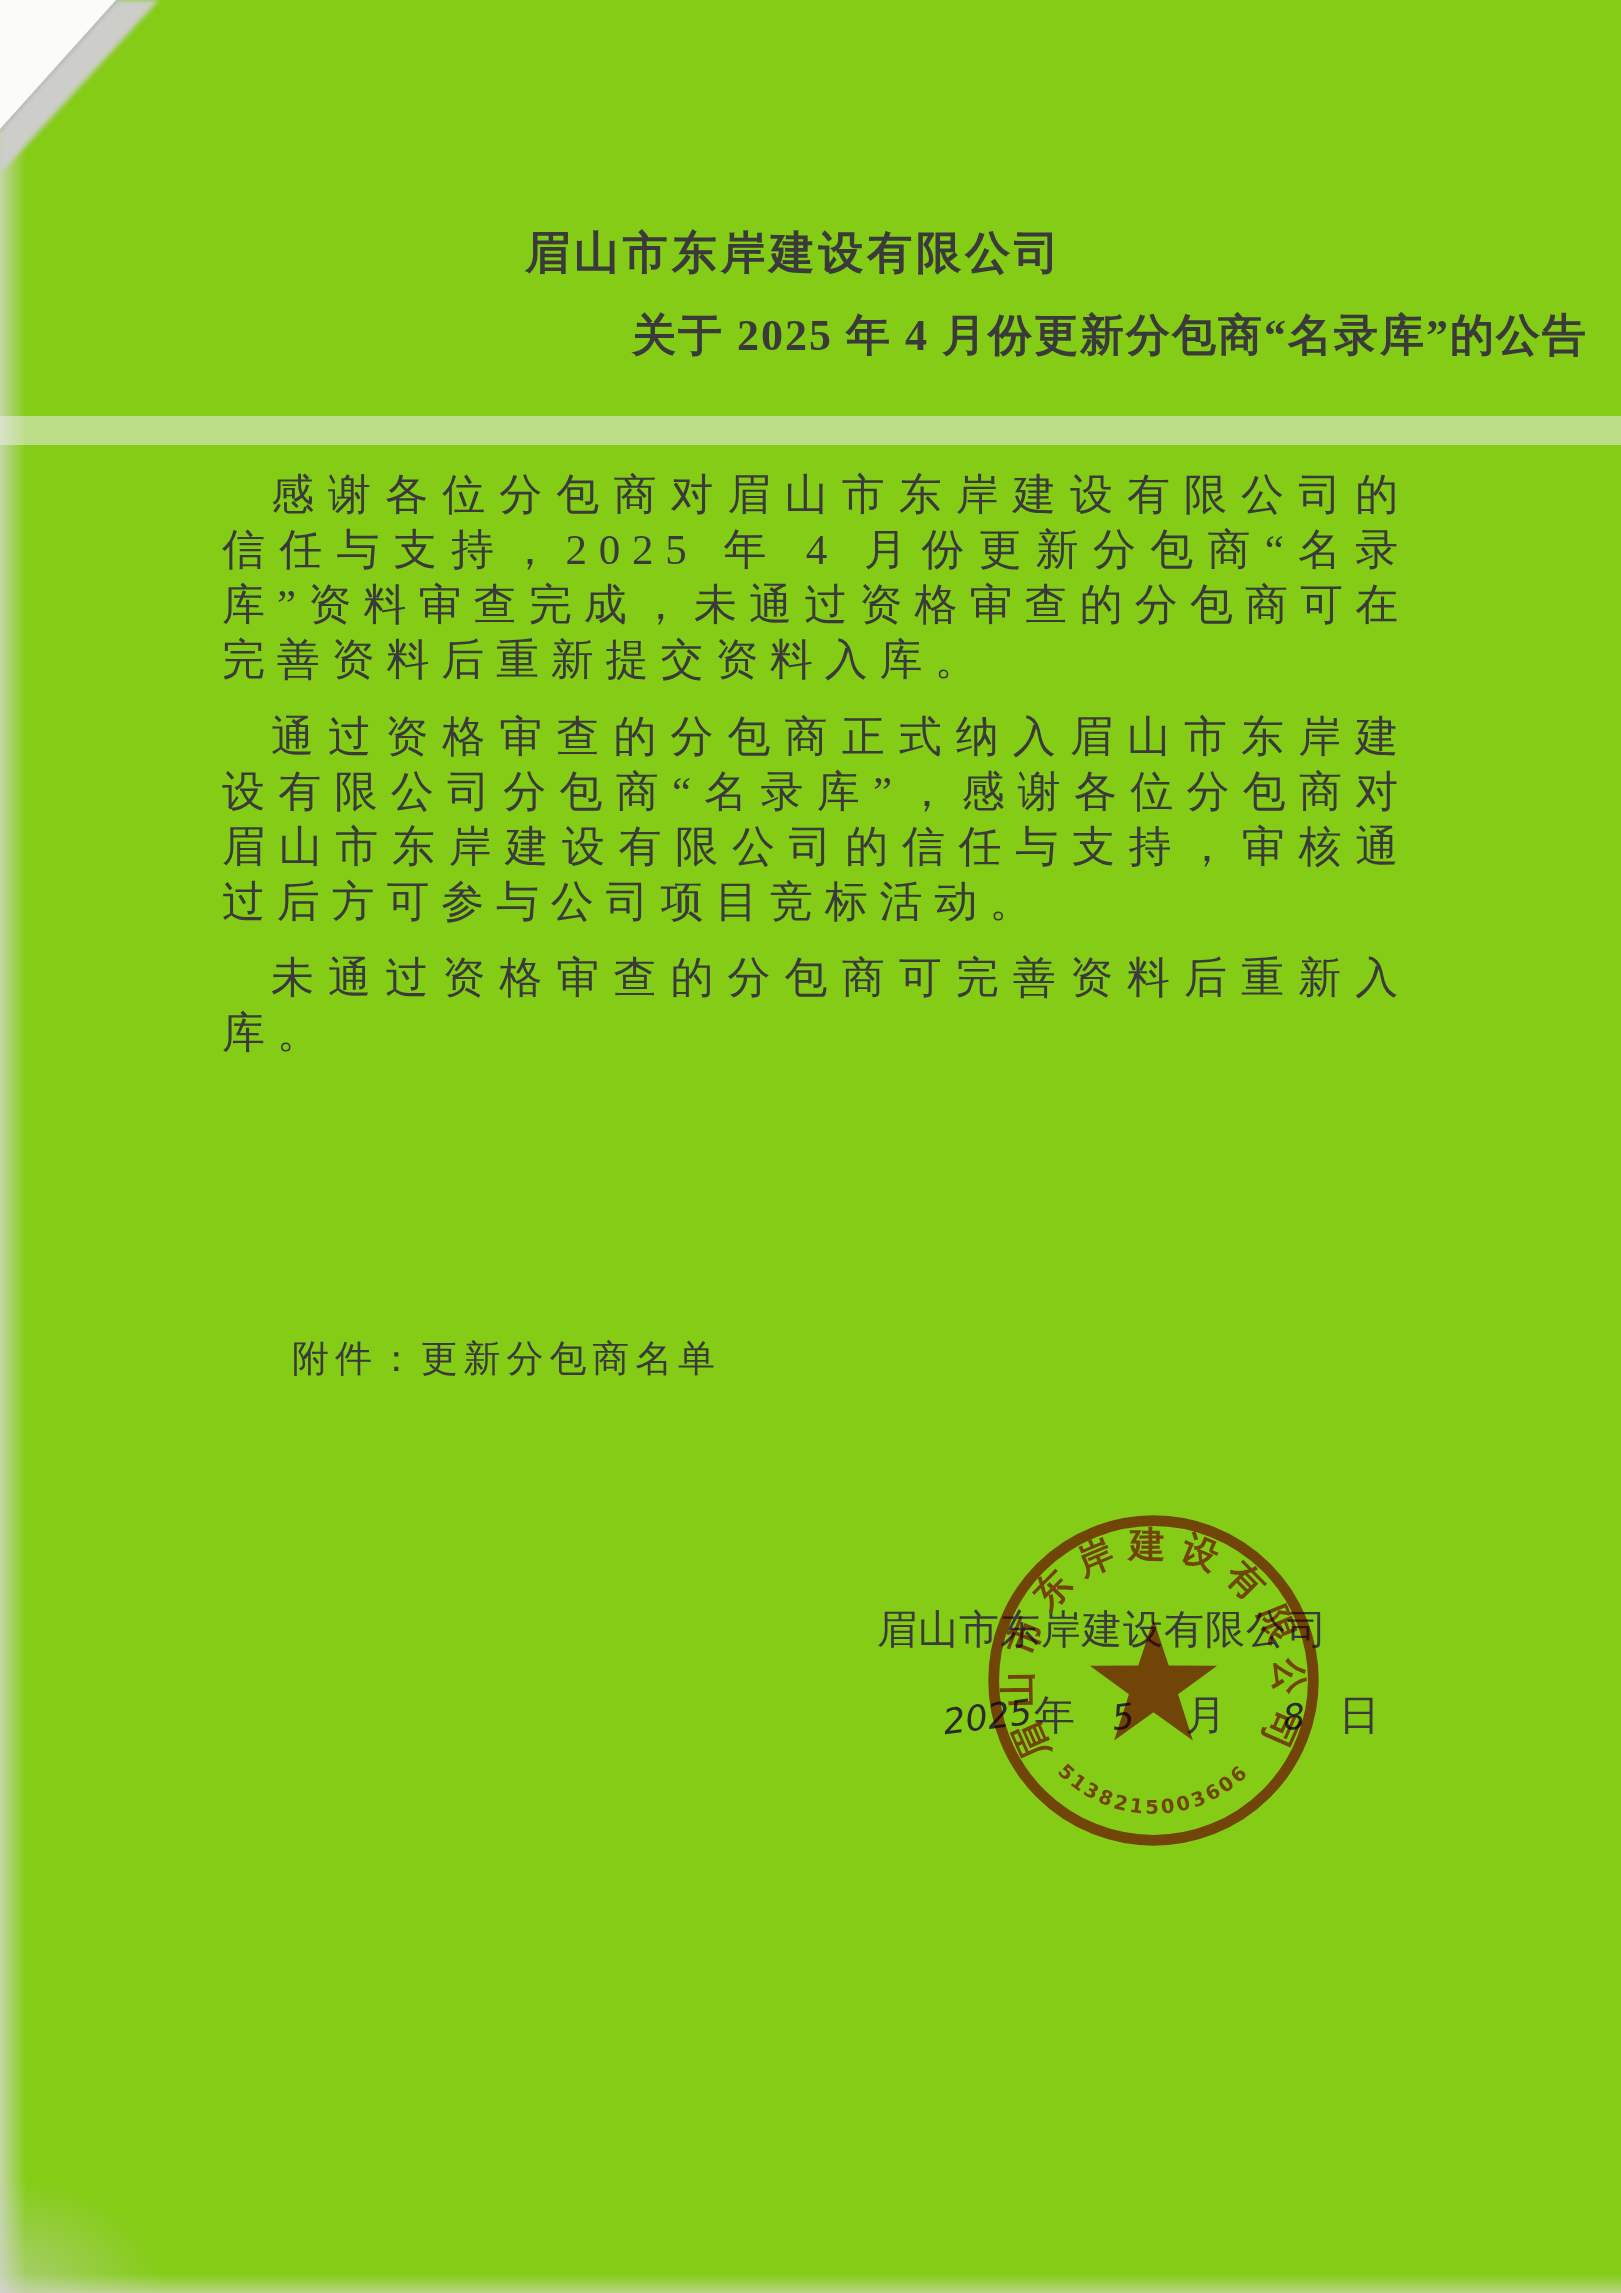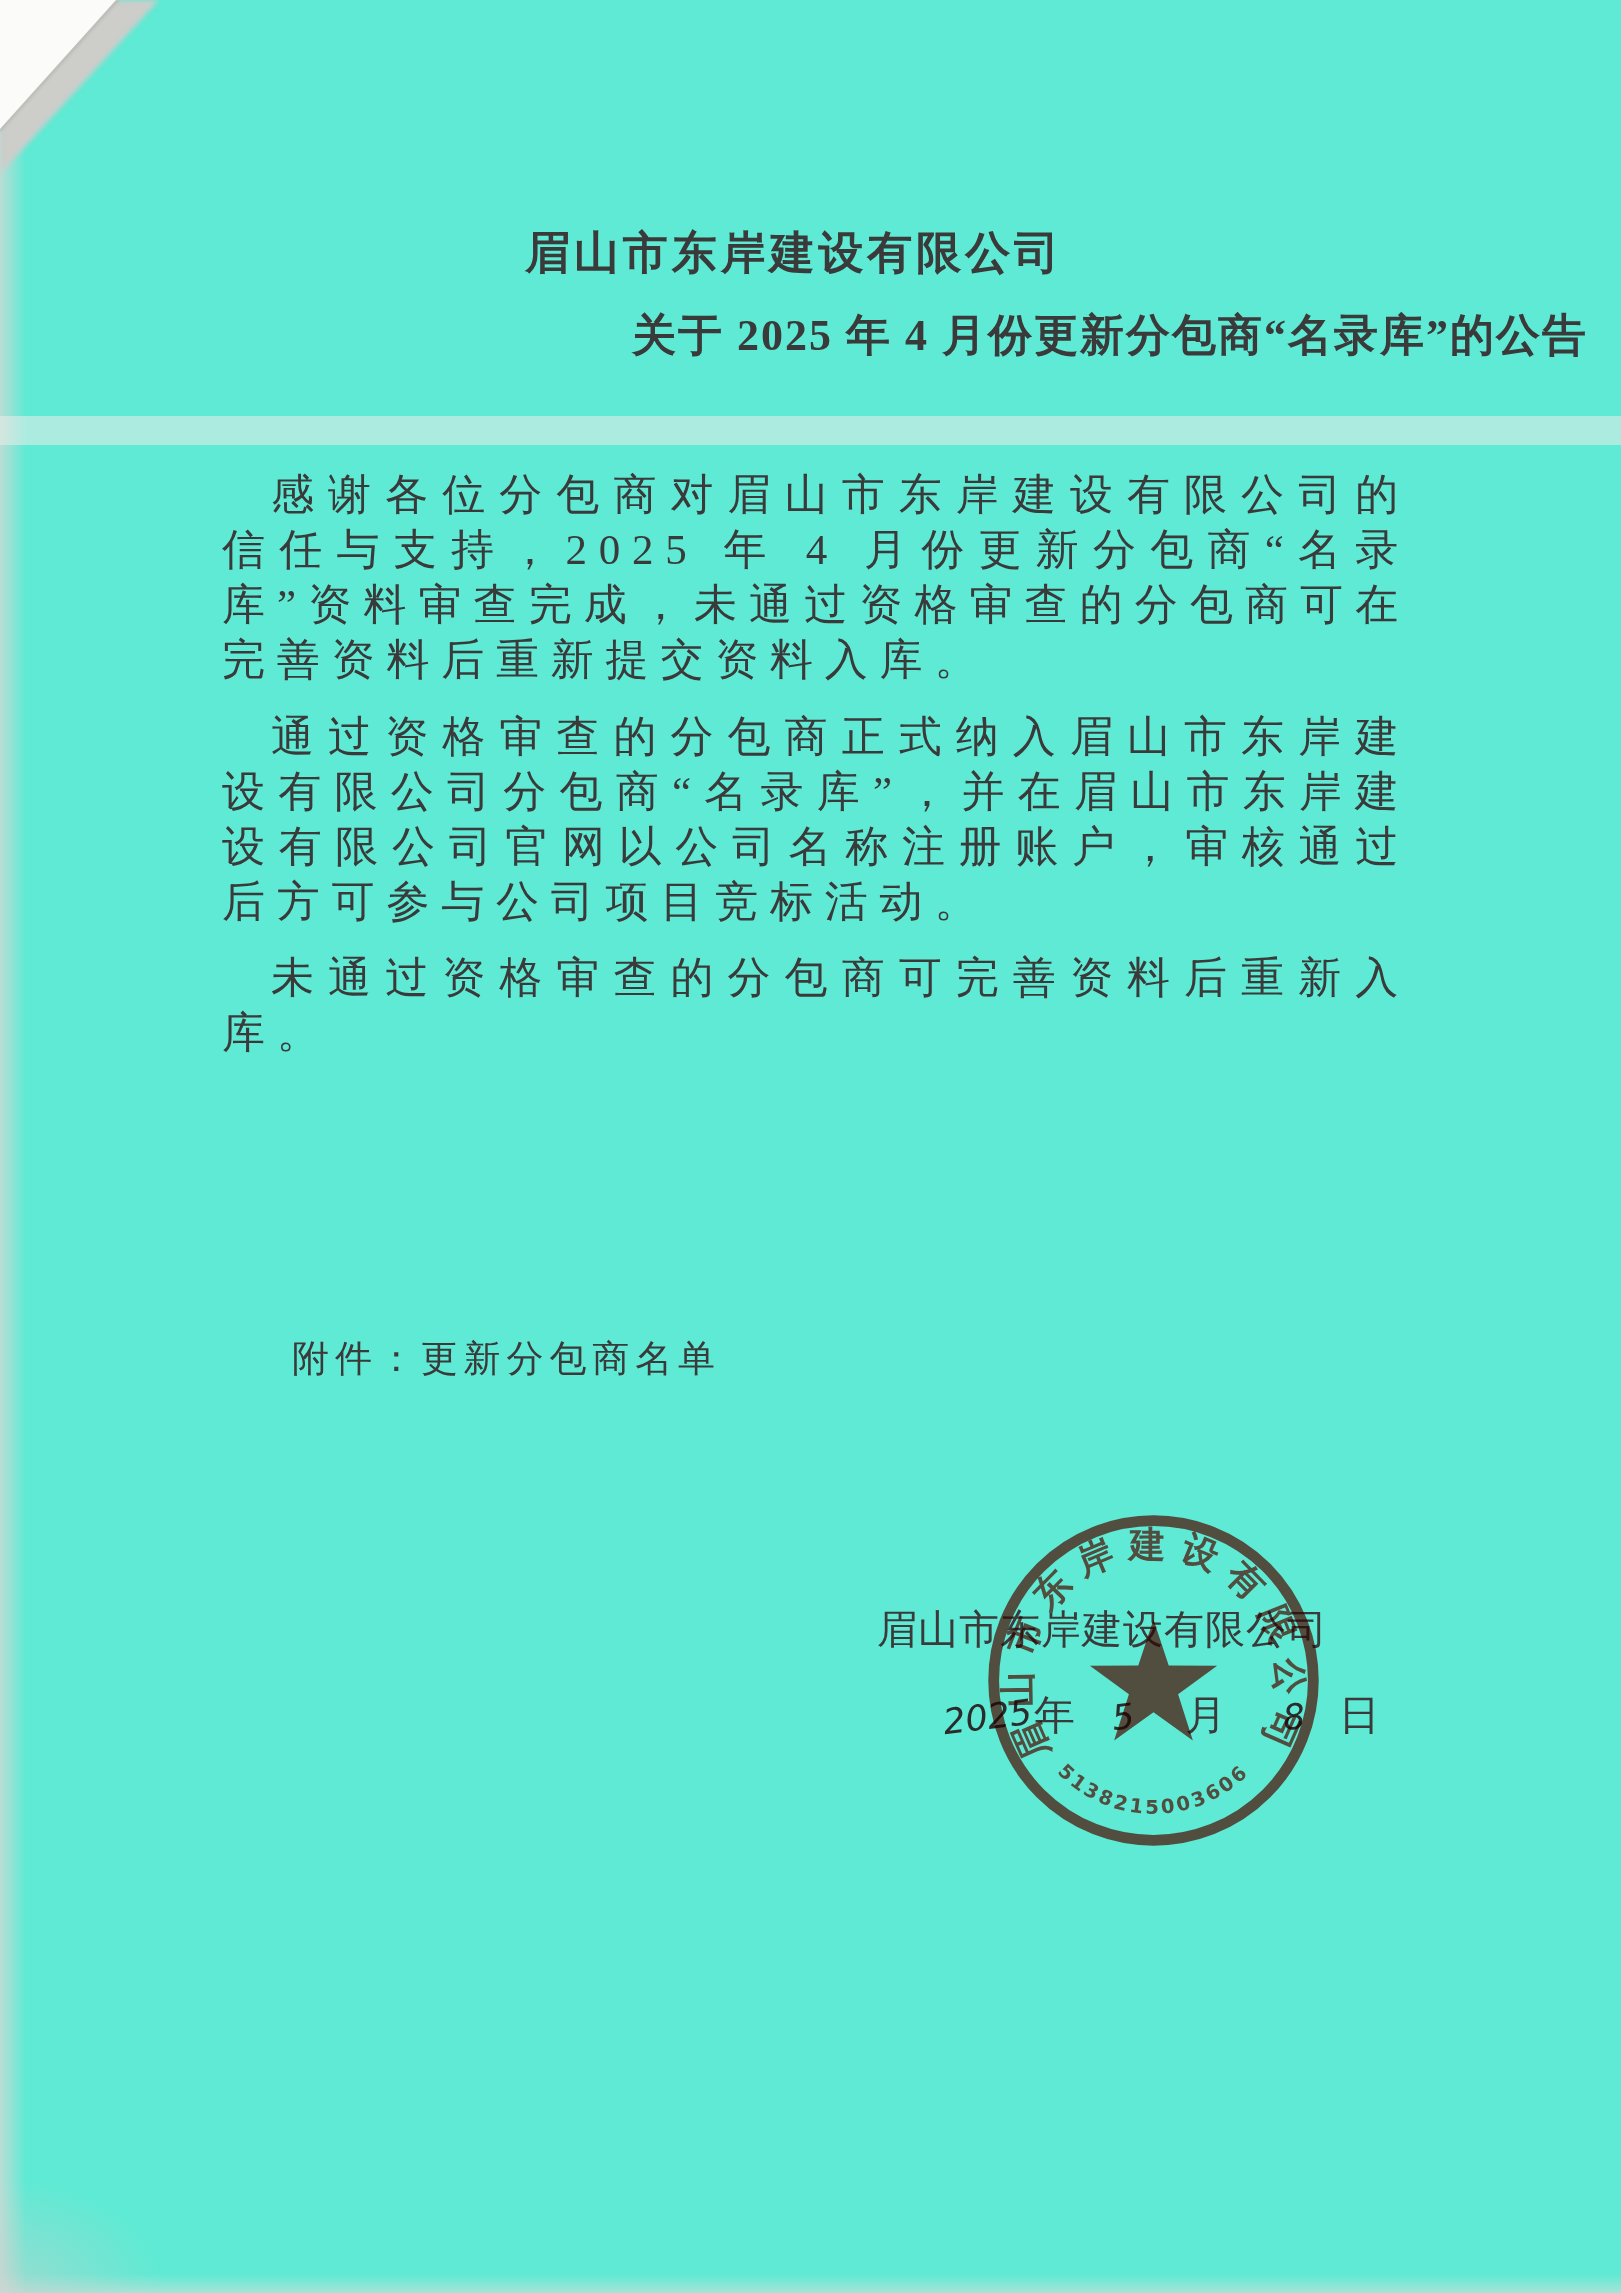--- a/index.html
+++ b/index.html
@@ -1,19 +1,19 @@
 <!DOCTYPE html>
 <html><head>
 <meta charset="utf-8">
 <style>
   html,body{margin:0;padding:0;background:#e9e9e7;}
   .page{
     position:relative;
     width:1621px;height:2294px;
-    background:#5eead4;
+    background:#84cc16;
     overflow:hidden;
     font-family:"Liberation Serif","DejaVu Serif",serif;
     color:#3a3a3a;
   }
   
   .edge-left{position:absolute;left:0;top:0;width:25.5px;height:2294px;
     background:linear-gradient(to right,#d9d9d6,rgba(217,217,214,0));opacity:.75;}
   .edge-bottom{position:absolute;left:0;bottom:0;width:1621px;height:19.6px;
     background:linear-gradient(to top,#dededb,rgba(222,222,219,0));opacity:.6;}
   .corner-bl{position:absolute;left:0;bottom:0;width:167px;height:118px;
@@ -87,21 +87,21 @@
   <div class="fold-shadow"></div>
   <div class="fold-crease"></div>
   <div class="fold-flap"></div>
 
   <div class="doc-title">眉山市东岸建设有限公司</div>
 
   <div class="doc-subtitle">关于 2025 年 4 月份更新分包商“名录库”的公告</div>
 
   <div class="body-text">
     <p>感谢各位分包商对眉山市东岸建设有限公司的信任与支持，2025 年 4 月份更新分包商“名录库”资料审查完成，未通过资格审查的分包商可在完善资料后重新提交资料入库。</p>
-    <p>通过资格审查的分包商正式纳入眉山市东岸建设有限公司分包商“名录库”，并在眉山市东岸建设有限公司官网以公司名称注册账户，审核通过后方可参与公司项目竞标活动。</p>
+    <p>通过资格审查的分包商正式纳入眉山市东岸建设有限公司分包商“名录库”，感谢各位分包商对眉山市东岸建设有限公司的信任与支持，审核通过后方可参与公司项目竞标活动。</p>
     <p>未通过资格审查的分包商可完善资料后重新入库。</p>
   </div>
 
   <div class="attachment">附件：更新分包商名单</div>
 
   <div class="sig-company">眉山市东岸建设有限公司</div>
 
   <div class="sig-date">
     <span class="hand">2025</span><span class="cjk m-y">年</span><span class="hand m-5">5</span><span class="cjk m-mo">月</span><span class="hand m-8">8</span><span class="cjk m-d">日</span>
   </div>

